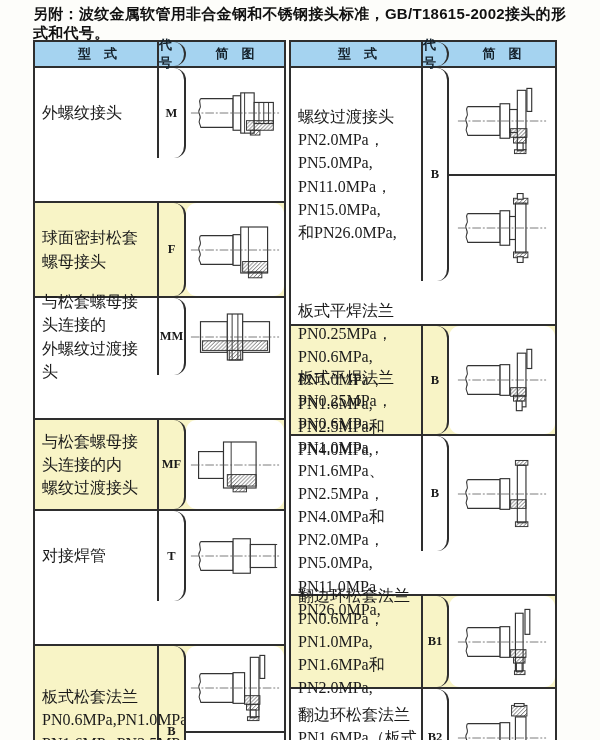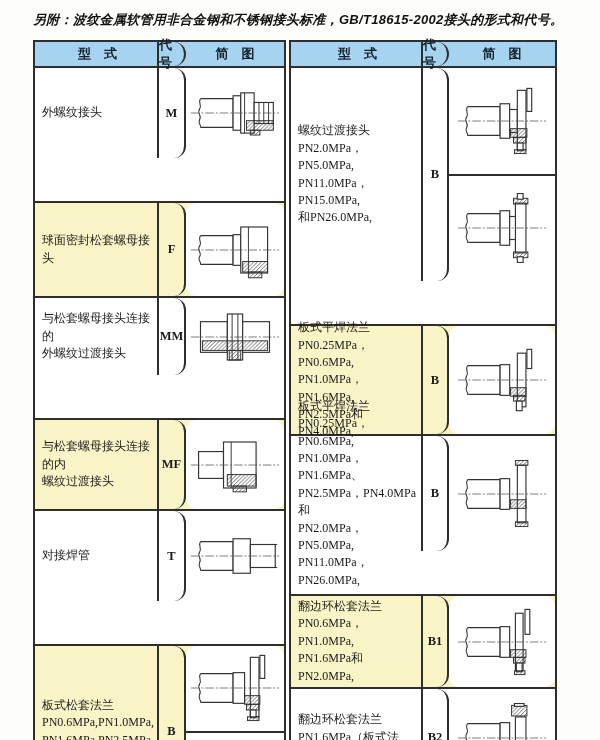--- a/index.html
+++ b/index.html
@@ -11,44 +11,44 @@
   *{box-sizing:border-box;margin:0;padding:0;}
   html,body{width:600px;height:740px;}
   body{
     background:var(--paper);
     font-family:"Liberation Serif", serif;
     color:#1a1a1a;
     position:relative;
     overflow:hidden;
   }
   .title{
-    position:absolute;left:33px;top:11px;width:540px;
+    position:absolute;left:33px;top:5px;width:540px;
     font-family:"Liberation Sans", sans-serif;
-    font-weight:bold;font-size:13px;letter-spacing:0.3px;color:#111;font-style:italic;
+    font-weight:bold;font-size:15px;letter-spacing:0.3px;color:#111;
   }
   .tables{
     position:absolute;left:33px;top:40px;display:flex;align-items:flex-start;
   }
   .tbl{
     border:2px solid var(--bd);
     background:#fff;
   }
   .tbl + .tbl{margin-left:3px;}
   .trow{display:flex;border-top:2px solid var(--bd);}
   .trow:first-child{border-top:none;}
   .hrow{background:var(--hdr);}
   .hrow .c-type,.hrow .c-code,.hrow .c-diag{
     display:flex;align-items:center;justify-content:center;
     font-family:"Liberation Sans", sans-serif;font-weight:bold;font-size:13px;color:#14212b;
   }
   .c-type{
     width:124px;border-right:2px solid var(--bd);
     display:flex;align-items:center;
     padding:4px 4px 4px 7px;
-    font-size:12px;line-height:1.45;white-space:pre-line;
+    font-size:16px;line-height:1.45;white-space:pre-line;
   }
   .c-code{
     width:27px;border-right:2px solid var(--bd);
     display:flex;align-items:center;justify-content:center;
     font-size:12.5px;font-weight:bold;border-radius:12px;
   }
   .c-diag{
     flex:1;display:flex;flex-direction:column;border-radius:11px;
   }
   .tbl-right .c-type{width:132px;}

